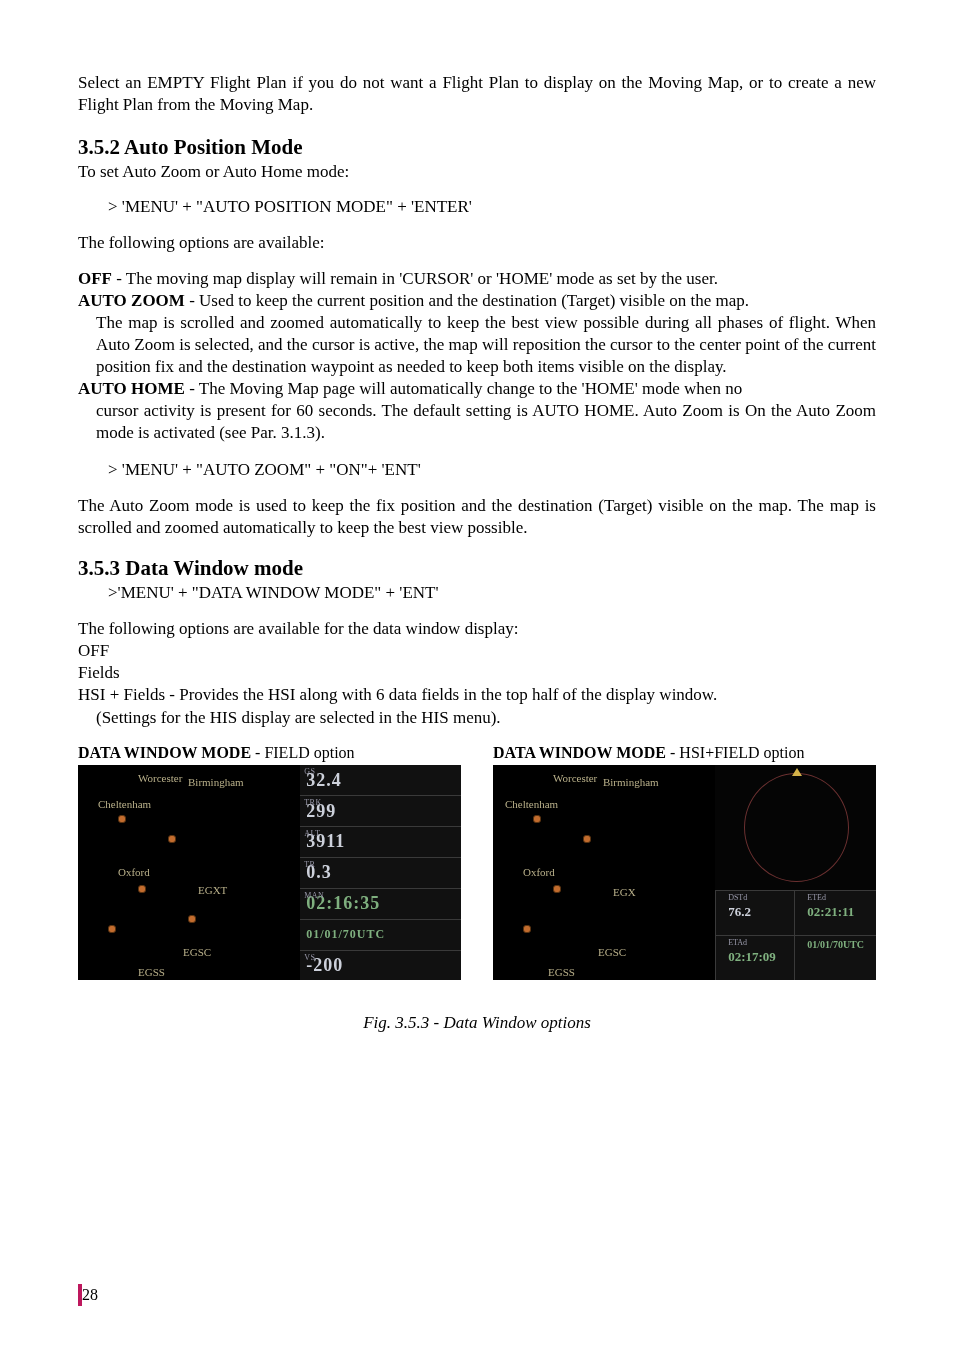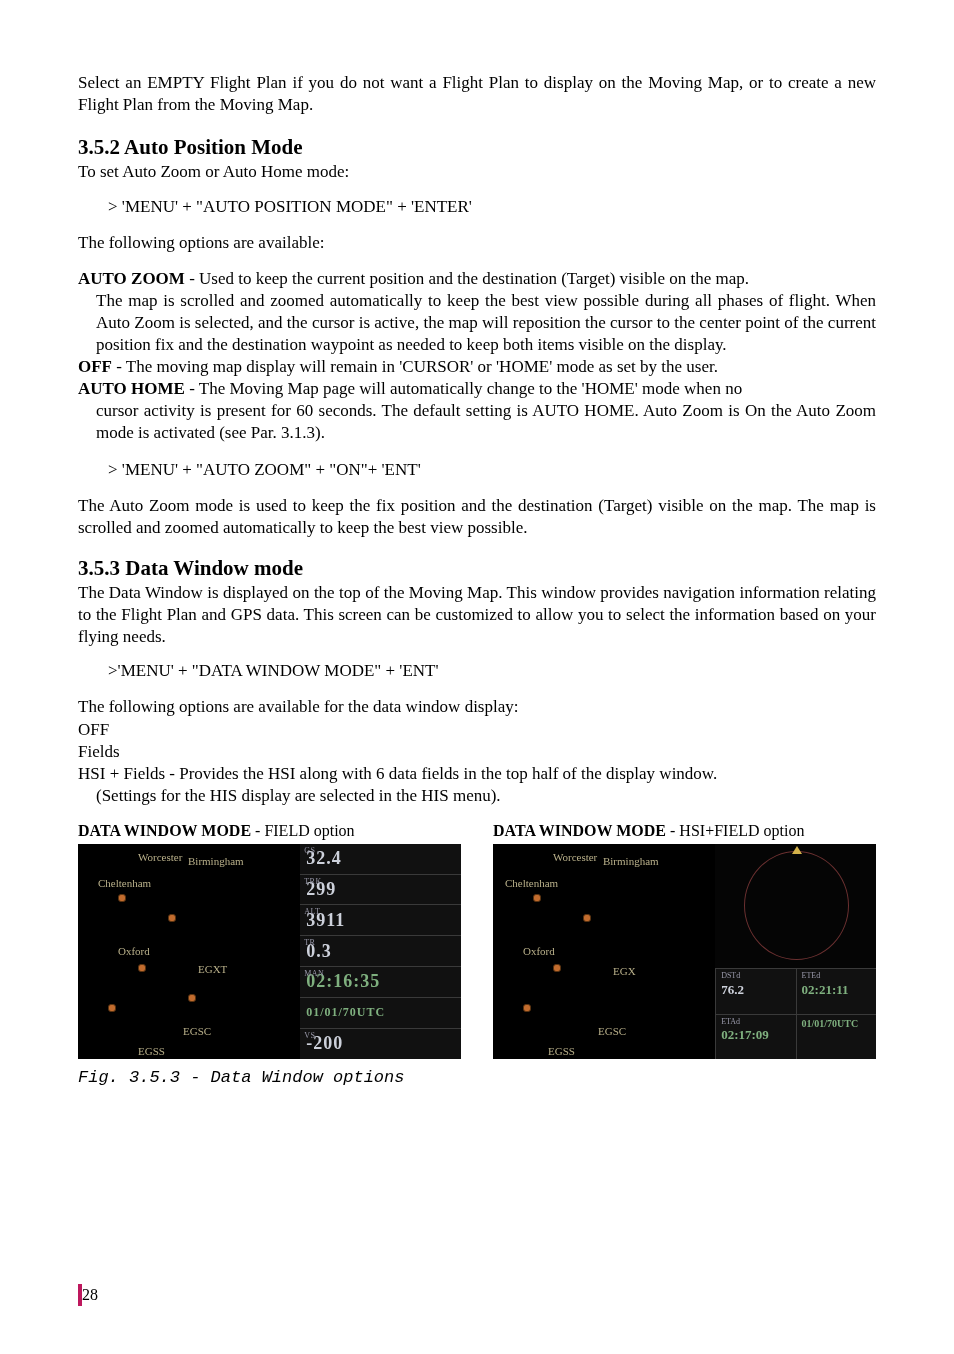--- a/index.html
+++ b/index.html
@@ -153,38 +153,38 @@
     width: 42%;
     height: 42%;
     background: #111;
     display: grid;
     grid-template-columns: 1fr 1fr;
     grid-template-rows: 1fr 1fr;
   }
   .cell {
     border-top: 1px solid #3a3a3a;
     border-left: 1px solid #3a3a3a;
-    padding: 2px 5px;
+    padding: 2px 12px;
     position: relative;
   }
   .cell .lbl {
     font-size: 8px;
     color: #99a;
   }
   .cell .val {
     font-size: 13px;
     font-weight: bold;
     color: #cdd1db;
     text-align: left;
   }
   .cell.green .val { color: #7fb07f; }
   .caption {
+    text-align: center;
     font-style: italic;
-    margin: 8px 0 0 0;
-    font-family: Liberation Mono, monospace;
+    margin: 32px 0 0 0;
   }
   .pagenum {
     position: absolute;
     left: 78px;
     bottom: 48px;
     font-size: 16px;
     border-left: 4px solid #be185d;
     height: 22px;
     line-height: 22px;
   }
@@ -197,39 +197,38 @@
   <p class="para para0">Select an EMPTY Flight Plan if you do not want a Flight Plan to display on the Moving Map, or to create a new Flight Plan from the Moving Map.</p>
 
   <h3>3.5.2  Auto Position Mode</h3>
   <p class="subline">To set Auto Zoom or Auto Home mode:</p>
 
   <p class="indent1">&gt; 'MENU' + "AUTO POSITION MODE" + 'ENTER'</p>
 
   <p class="para">The following options are available:</p>
 
   <p class="def">
+    <span class="boldlabel">OFF</span><span> - The moving map display will remain in 'CURSOR' or 'HOME' mode as set by the user.</span>
+  </p>
+
+  <p class="def">
     <span class="boldlabel">AUTO ZOOM</span><span> - Used to keep the current position and the destination (Target) visible on the map.</span>
     <span class="cont">The map is scrolled and zoomed automatically to keep the best view possible during all phases of flight. When Auto Zoom is selected, and the cursor is active, the map will reposition the cursor to the center point of the current position fix and the destination waypoint as needed to keep both items visible on the display.</span>
-  </p>
-
-  <p class="def">
-    <span class="boldlabel">OFF</span><span> - The moving map display will remain in 'CURSOR' or 'HOME' mode as set by the user.</span>
   </p>
 
   <p class="def">
     <span class="boldlabel">AUTO HOME</span><span> - The Moving Map page will automatically change to the 'HOME' mode when no</span>
     <span class="cont">cursor activity is present for 60 seconds. The default setting is AUTO HOME. Auto Zoom is On the Auto Zoom mode is activated (see Par. 3.1.3).</span>
   </p>
 
   <p class="indent1 section-gap">&gt; 'MENU' + "AUTO ZOOM" + "ON"+ 'ENT'</p>
 
   <p class="para">The Auto Zoom mode is used to keep the fix position and the destination (Target) visible on the map. The map is scrolled and zoomed automatically to keep the best view possible.</p>
 
   <h3>3.5.3  Data Window mode</h3>
-  <p class="para" style="margin-bottom:12px">The Data Window is displayed on the top of the Moving Map. This window provides navigation information relating to the Flight Plan and GPS data. This screen can be customized to allow you to select the information based on your flying needs.</p>
 
   <p class="indent1">&gt;'MENU' + "DATA WINDOW MODE" + 'ENT'</p>
 
   <p class="options-intro">The following options are available for the data window display:</p>
   <p class="options-intro">OFF</p>
   <p class="options-intro">Fields</p>
   <p class="def">
     <span>HSI + Fields - Provides the HSI along with 6 data fields in the top half of the display window.</span>
     <span class="cont">(Settings for the HIS display are selected in the HIS menu).</span>
   </p>

